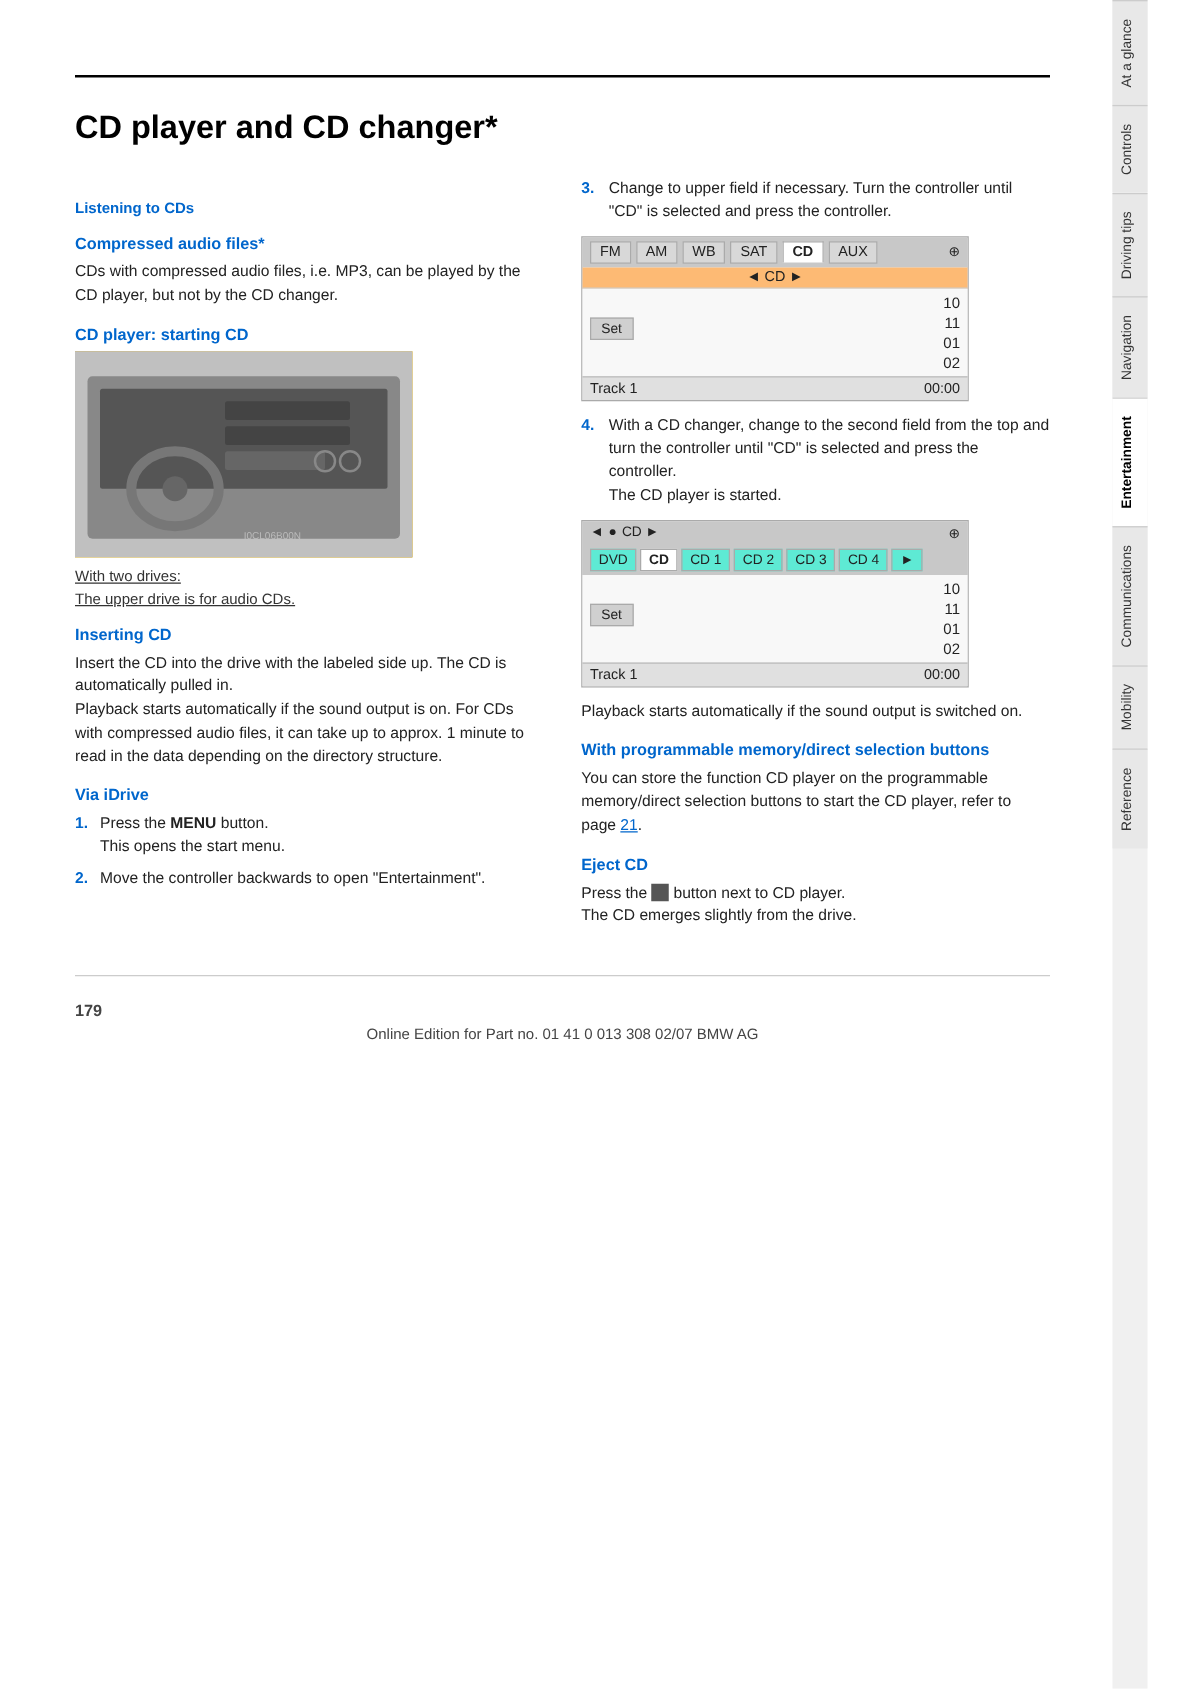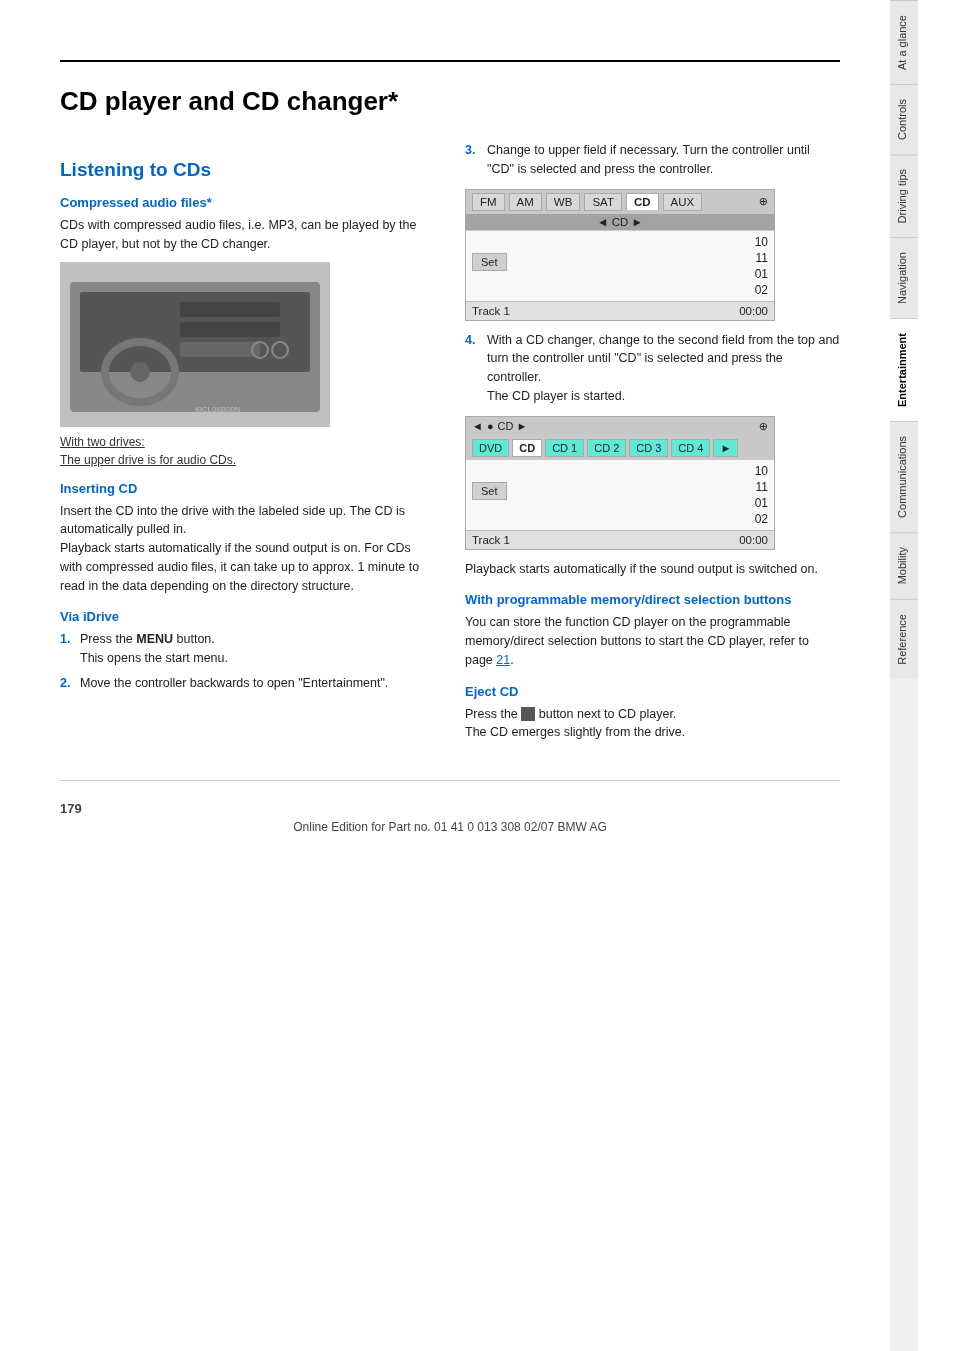--- a/index.html
+++ b/index.html
@@ -47,21 +47,21 @@
     }
     .page-title {
       font-size: 26px;
       font-weight: bold;
       color: #000;
       margin-bottom: 24px;
       border-top: 2px solid #000;
       padding-top: 24px;
     }
     .section-title {
-      font-size: 19px;
+      font-size: 12px;
       font-weight: bold;
       color: #0066cc;
       margin-bottom: 1px;
       margin-top: 18px;
     }
     .subsection-title {
       font-size: 13px;
       font-weight: bold;
       color: #0066cc;
       margin-bottom: 6px;
@@ -251,20 +251,21 @@
 
     <div class="two-column">
 
       <div class="col-left">
 
         <h2 class="section-title">Listening to CDs</h2>
 
         <h3 class="subsection-title">Compressed audio files*</h3>
         <p class="body-text">CDs with compressed audio files, i.e. MP3, can be played by the CD player, but not by the CD changer.</p>
 
+        <h3 class="subsection-title">CD player: starting CD</h3>
 
         <div class="cd-image-box">
           <div class="cd-image-inner">
             <svg width="270" height="165" xmlns="http://www.w3.org/2000/svg">
 
               <rect width="270" height="165" fill="#c0c0c0"></rect>
               <rect x="10" y="20" width="250" height="130" rx="4" fill="#888"></rect>
               <rect x="20" y="30" width="230" height="80" rx="2" fill="#555"></rect>
 
               <ellipse cx="80" cy="110" rx="35" ry="30" fill="none" stroke="#777" stroke-width="8"></ellipse>
@@ -310,21 +311,21 @@
         <div class="screen-box">
           <div class="screen-top-bar">
             <span class="screen-tab">FM</span>
             <span class="screen-tab">AM</span>
             <span class="screen-tab">WB</span>
             <span class="screen-tab">SAT</span>
             <span class="screen-tab active-tab">CD</span>
             <span class="screen-tab">AUX</span>
             <span style="margin-left:auto;font-size:11px;">⊕</span>
           </div>
-          <div style="text-align:center;padding:2px 0;font-size:11.5px;background:#a3a3a3;border-bottom:1px solid #ccc;">◄ CD ►</div>
+          <div style="text-align:center;padding:2px 0;font-size:11.5px;background:#fdba74;border-bottom:1px solid #ccc;">◄ CD ►</div>
           <div class="screen-body">
             <div class="screen-left">
               <div style="margin-top:20px;">
                 <span class="screen-set-btn">Set</span>
               </div>
             </div>
             <div class="screen-right">
               <span>10</span>
               <span>11</span>
               <span>01</span>

